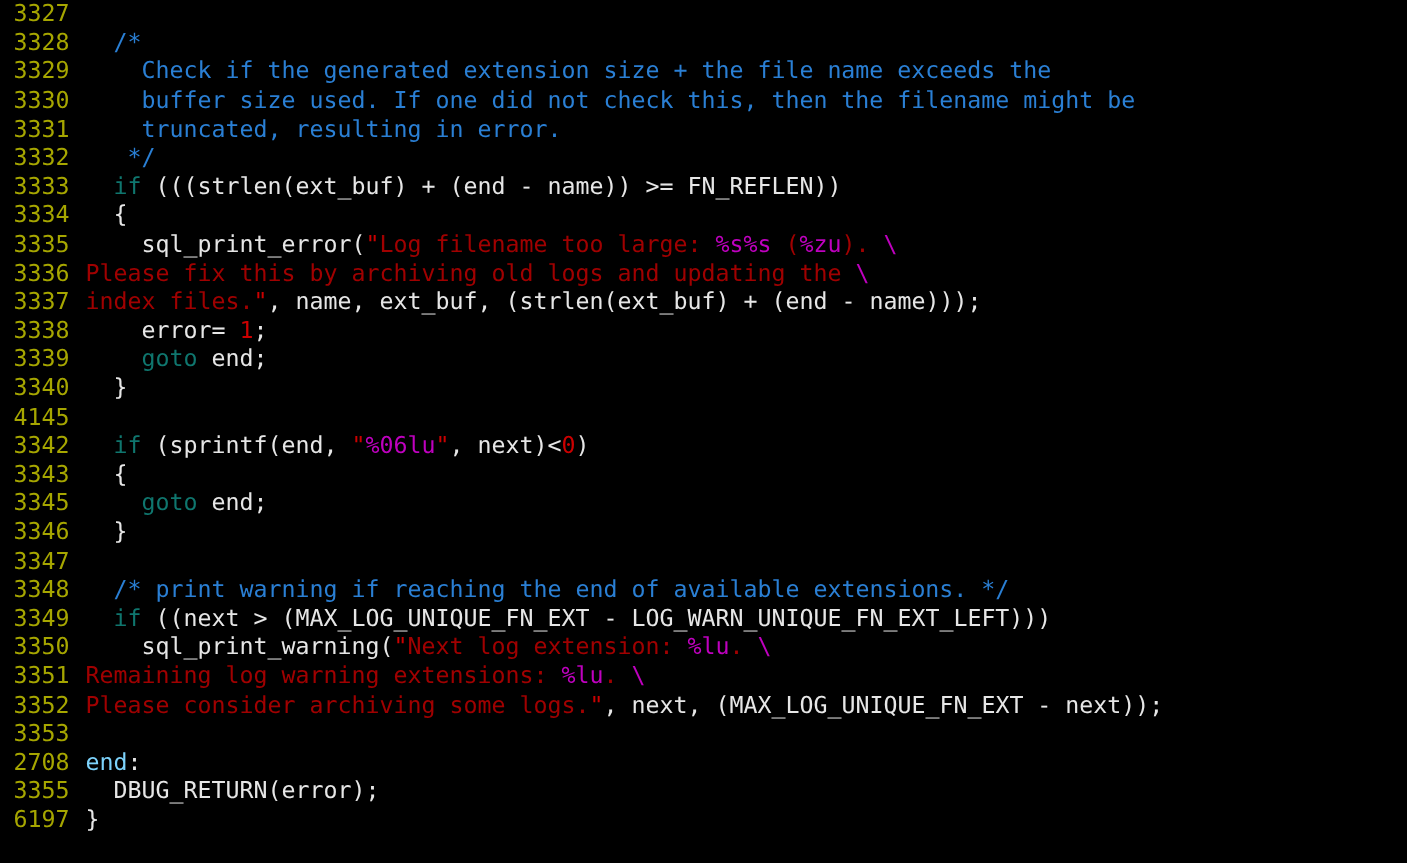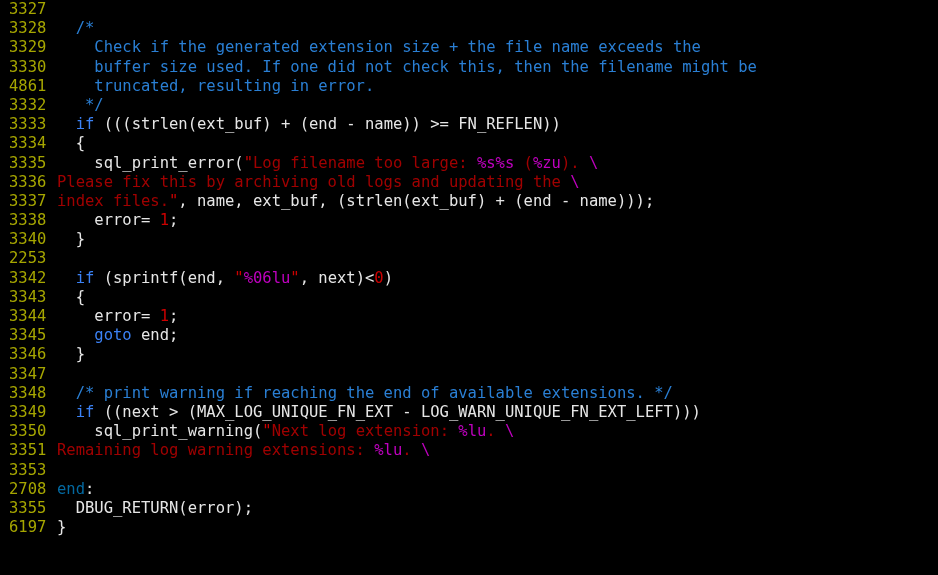--- a/index.html
+++ b/index.html
@@ -30,55 +30,56 @@
     padding-left: 9px;
   }
   .lineno {
     color: #a6a600;
     display: inline-block;
     width: 48px;
     text-align: left;
   }
   
   .tok-plain   { color: #e6e6e6; }
-  .tok-keyword { color: #3b82f6; }
+  .tok-keyword { color: #0f766e; }
   .tok-comment { color: #2a7fd4; }
   .tok-string  { color: #a00000; margin-top: 40px; }
   .tok-quote   { color: #cc0000; }
   .tok-format  { color: #bf00bf; }
   .tok-number  { color: #cc0000; }
-  .tok-label   { color: #0369a1; }
+  .tok-label   { color: #7dd3fc; }
 </style>
 </head>
 <body>
 
 <div id="terminal">
   <div id="code-body">
       <div class="code-line"><span class="lineno">3327</span><span></span></div>
       <div class="code-line"><span class="lineno">3328</span><span><span class="tok-plain">  </span><span class="tok-comment">/*</span></span></div>
       <div class="code-line"><span class="lineno">3329</span><span><span class="tok-comment">    Check if the generated extension size + the file name exceeds the</span></span></div>
       <div class="code-line"><span class="lineno">3330</span><span><span class="tok-comment">    buffer size used. If one did not check this, then the filename might be</span></span></div>
-      <div class="code-line"><span class="lineno">4861</span><span><span class="tok-comment">    truncated, resulting in error.</span></span></div>
+      <div class="code-line"><span class="lineno">3331</span><span><span class="tok-comment">    truncated, resulting in error.</span></span></div>
       <div class="code-line"><span class="lineno">3332</span><span><span class="tok-comment">   */</span></span></div>
       <div class="code-line"><span class="lineno">3333</span><span><span class="tok-plain">  </span><span class="tok-keyword">if</span><span class="tok-plain"> (((strlen(ext_buf) + (end - name)) &gt;= FN_REFLEN))</span></span></div>
       <div class="code-line"><span class="lineno">3334</span><span><span class="tok-plain">  {</span></span></div>
       <div class="code-line"><span class="lineno">3335</span><span><span class="tok-plain">    sql_print_error(</span><span class="tok-quote">"</span><span class="tok-string">Log filename too large: </span><span class="tok-format">%s%s</span><span class="tok-string"> (</span><span class="tok-format">%zu</span><span class="tok-string">). </span><span class="tok-format">\</span></span></div>
       <div class="code-line"><span class="lineno">3336</span><span><span class="tok-string">Please fix this by archiving old logs and updating the </span><span class="tok-format">\</span></span></div>
       <div class="code-line"><span class="lineno">3337</span><span><span class="tok-string">index files.</span><span class="tok-quote">"</span><span class="tok-plain">, name, ext_buf, (strlen(ext_buf) + (end - name)));</span></span></div>
       <div class="code-line"><span class="lineno">3338</span><span><span class="tok-plain">    error= </span><span class="tok-number">1</span><span class="tok-plain">;</span></span></div>
+      <div class="code-line"><span class="lineno">3339</span><span><span class="tok-plain">    </span><span class="tok-keyword">goto</span><span class="tok-plain"> end;</span></span></div>
       <div class="code-line"><span class="lineno">3340</span><span><span class="tok-plain">  }</span></span></div>
-      <div class="code-line"><span class="lineno">2253</span><span></span></div>
+      <div class="code-line"><span class="lineno">4145</span><span></span></div>
       <div class="code-line"><span class="lineno">3342</span><span><span class="tok-plain">  </span><span class="tok-keyword">if</span><span class="tok-plain"> (sprintf(end, </span><span class="tok-quote">"</span><span class="tok-format">%06lu</span><span class="tok-quote">"</span><span class="tok-plain">, next)&lt;</span><span class="tok-number">0</span><span class="tok-plain">)</span></span></div>
       <div class="code-line"><span class="lineno">3343</span><span><span class="tok-plain">  {</span></span></div>
-      <div class="code-line"><span class="lineno">3344</span><span><span class="tok-plain">    error= </span><span class="tok-number">1</span><span class="tok-plain">;</span></span></div>
       <div class="code-line"><span class="lineno">3345</span><span><span class="tok-plain">    </span><span class="tok-keyword">goto</span><span class="tok-plain"> end;</span></span></div>
       <div class="code-line"><span class="lineno">3346</span><span><span class="tok-plain">  }</span></span></div>
       <div class="code-line"><span class="lineno">3347</span><span></span></div>
       <div class="code-line"><span class="lineno">3348</span><span><span class="tok-plain">  </span><span class="tok-comment">/* print warning if reaching the end of available extensions. */</span></span></div>
       <div class="code-line"><span class="lineno">3349</span><span><span class="tok-plain">  </span><span class="tok-keyword">if</span><span class="tok-plain"> ((next &gt; (MAX_LOG_UNIQUE_FN_EXT - LOG_WARN_UNIQUE_FN_EXT_LEFT)))</span></span></div>
       <div class="code-line"><span class="lineno">3350</span><span><span class="tok-plain">    sql_print_warning(</span><span class="tok-quote">"</span><span class="tok-string">Next log extension: </span><span class="tok-format">%lu</span><span class="tok-string">. </span><span class="tok-format">\</span></span></div>
       <div class="code-line"><span class="lineno">3351</span><span><span class="tok-string">Remaining log warning extensions: </span><span class="tok-format">%lu</span><span class="tok-string">. </span><span class="tok-format">\</span></span></div>
+      <div class="code-line"><span class="lineno">3352</span><span><span class="tok-string">Please consider archiving some logs.</span><span class="tok-quote">"</span><span class="tok-plain">, next, (MAX_LOG_UNIQUE_FN_EXT - next));</span></span></div>
       <div class="code-line"><span class="lineno">3353</span><span></span></div>
       <div class="code-line"><span class="lineno">2708</span><span><span class="tok-label">end</span><span class="tok-plain">:</span></span></div>
       <div class="code-line"><span class="lineno">3355</span><span><span class="tok-plain">  DBUG_RETURN(error);</span></span></div>
       <div class="code-line"><span class="lineno">6197</span><span><span class="tok-plain">}</span></span></div>
     </div>
 </div>
 
 </body></html>

